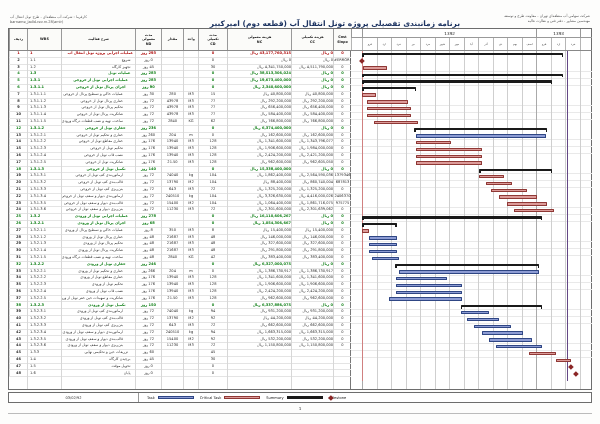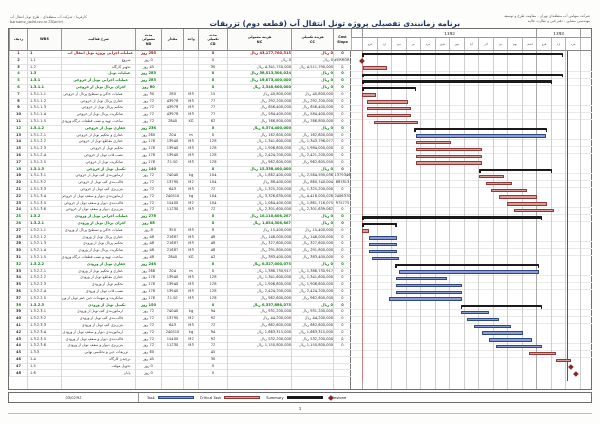--- a/index.html
+++ b/index.html
@@ -70,21 +70,21 @@
   <div class="hdr-left">
     <div>کارفرما : شرکت آب منطقه‌ای - طرح تونل انتقال آب</div>
     <div>barname_jadid-rev.m.28(amir)</div>
   </div>
 
   <div class="hdr-right">
     <div>شرکت سهامی آب منطقه‌ای تهران - معاونت طرح و توسعه</div>
     <div>مهندسین مشاور - دفتر فنی و نظارت عالیه</div>
   </div>
 
-  <div class="title">برنامه زمانبندی تفصیلی پروژه تونل انتقال آب (قطعه دوم) تزریقات</div>
+  <div class="title">برنامه زمانبندی تفصیلی پروژه تونل انتقال آب (قطعه دوم) امیرکبیر</div>
 
   <div class="mainbox">
     <div class="tablepane">
       <div class="thead" id="thead">
           <div class="hcell" style="width: 18px;">ردیف</div>
           <div class="hcell" style="width: 34px;">WBS</div>
           <div class="hcell" style="width: 74px;">شرح فعالیت</div>
           <div class="hcell" style="width: 26px;">مدت
 معمولی
 ND</div>

